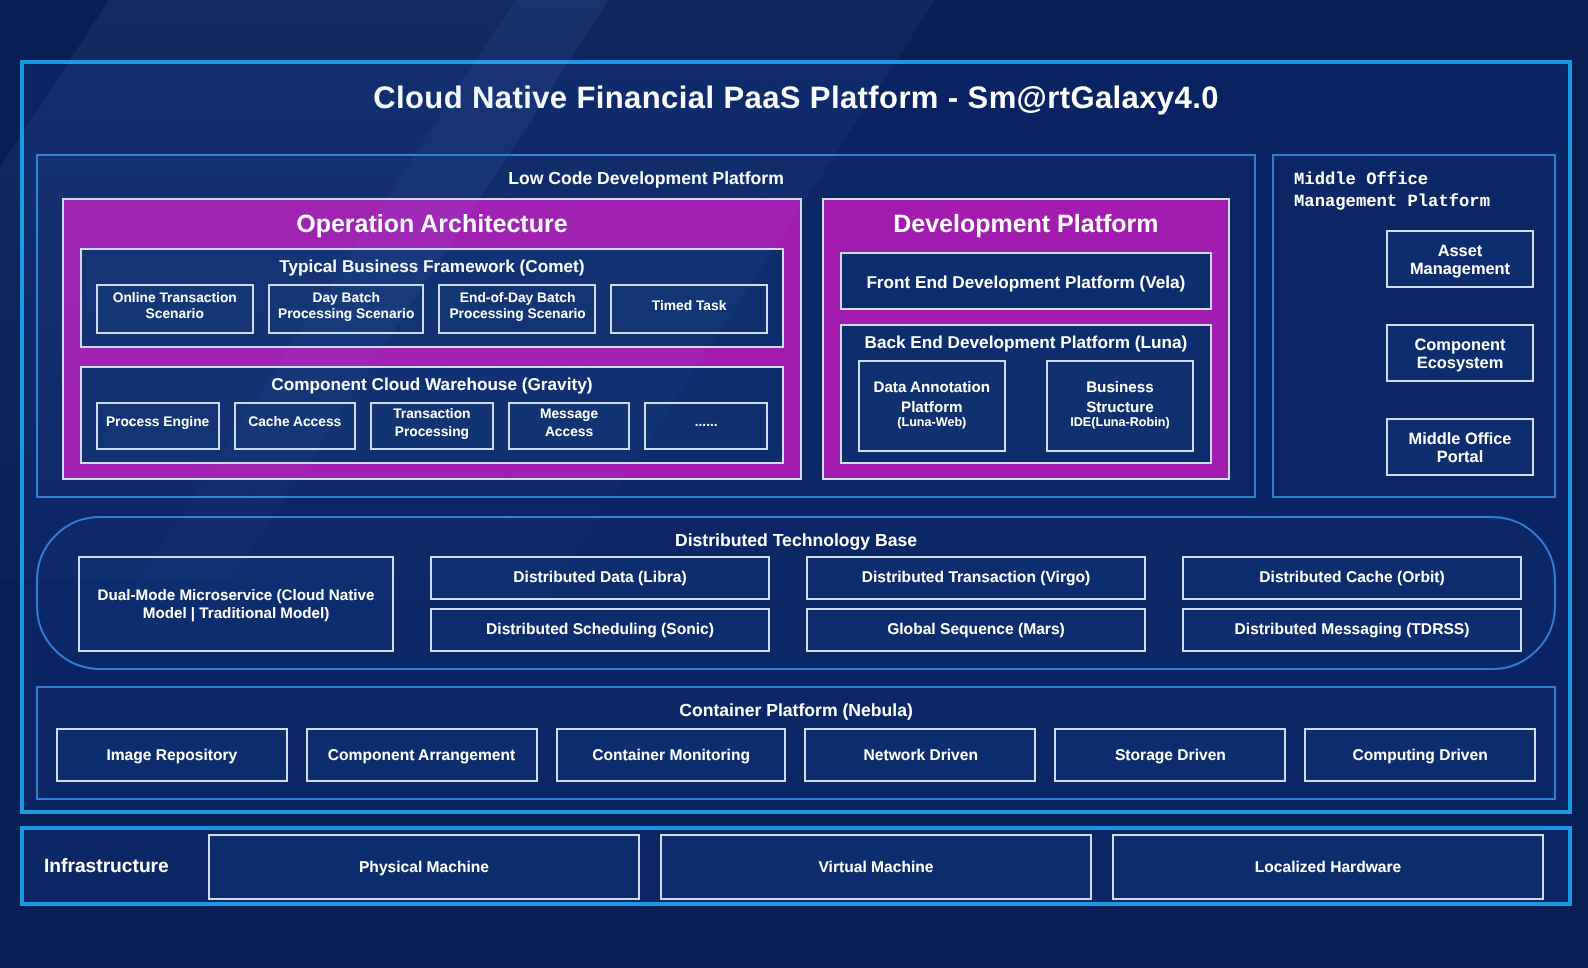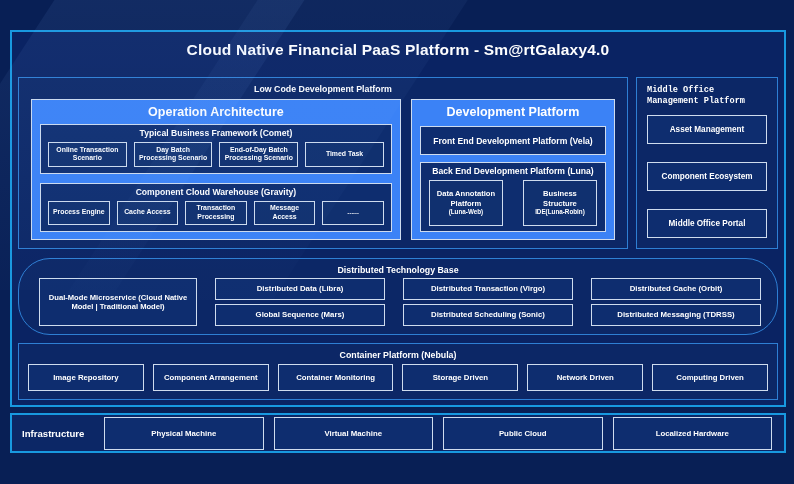--- a/index.html
+++ b/index.html
@@ -33,21 +33,21 @@
 
   .section {
     position:relative; border:1px solid #2e7fd4; background:#0c2766;
   }
   .section-label { text-align:center; font-size:8.8px; padding-top:6px; }
 
   
   .low-code { flex:1 1 auto; display:flex; flex-direction:column; }
   .low-code-body { flex:1; display:flex; gap:10px; padding:5px 12px 8px 12px; }
 
-  .panel { border:1px solid #cfdcee; background:#3b82f6; display:flex; flex-direction:column; }
+  .panel { border:1px solid #cfdcee; background:#a21caf; display:flex; flex-direction:column; }
   .panel-header { text-align:center; font-size:12.5px; padding:5px 0 3px 0; }
 
   .operation { flex:1.82; }
   .development { flex:1; }
 
   .sub-box {
     border:1px solid #cfdcee; background:#0e2d6f;
     margin:2px 8px 7px 8px; flex:1; display:flex; flex-direction:column;
   }
   .sub-box-label { text-align:center; font-size:8.6px; padding:3px 2px 2px 2px; }
@@ -75,21 +75,21 @@
   }
   .backend-node .l1 { font-size:7.6px; line-height:1.25; }
   .backend-node .l2 { font-size:6.3px; line-height:1.3; }
 
   
   .middle-office { width:142px; flex:0 0 142px; padding:7px 10px 10px 10px; display:flex; flex-direction:column; }
   .mo-label { font-size:8.6px; line-height:1.3; text-align:left;font-family:Liberation Mono, monospace; }
   .mo-boxes { flex:1; display:flex; flex-direction:column; justify-content:space-between; margin-top:8px; }
   .mo-node {
     height:29px; border:1px solid #cfdcee; background:#0e2d6f;
-    display:flex; align-items:center; justify-content:center; font-size:8.2px; text-align:center;
+    display:flex; align-items:center; justify-content:center; font-size:8.2px; text-align:center;margin-left:46px;
   }
 
   
   .distributed { position:absolute; left:6px; right:6px; top:226px; height:77px;border-radius:32px; }
   .dist-grid {
     display:grid; grid-template-columns:158px 1fr 1fr 1fr;
     grid-template-rows:22px 22px; column-gap:18px; row-gap:4px;
     padding:3px 16px 0 20px;
   }
   .dist-node {
@@ -194,39 +194,38 @@
 
     </div>
 
     <div class="section distributed">
       <div class="section-label">Distributed Technology Base</div>
       <div class="dist-grid">
         <div class="dist-node tall">Dual-Mode Microservice (Cloud Native Model | Traditional Model)</div>
         <div class="dist-node">Distributed Data (Libra)</div>
         <div class="dist-node">Distributed Transaction (Virgo)</div>
         <div class="dist-node">Distributed Cache (Orbit)</div>
+        <div class="dist-node">Distributed Scheduling (Sonic)</div>
         <div class="dist-node">Global Sequence (Mars)</div>
-        <div class="dist-node">Distributed Scheduling (Sonic)</div>
         <div class="dist-node">Distributed Messaging (TDRSS)</div>
       </div>
     </div>
 
     <div class="section container-platform">
       <div class="section-label">Container Platform (Nebula)</div>
       <div class="cp-row">
         <div class="cp-node">Image Repository</div>
         <div class="cp-node">Component Arrangement</div>
         <div class="cp-node">Container Monitoring</div>
+        <div class="cp-node">Network Driven</div>
         <div class="cp-node">Storage Driven</div>
-        <div class="cp-node">Network Driven</div>
         <div class="cp-node">Computing Driven</div>
       </div>
     </div>
   </div>
 
   <div class="infrastructure">
     <div class="infra-label">Infrastructure</div>
     <div class="infra-node">Physical Machine</div>
     <div class="infra-node">Virtual Machine</div>
-    <div class="infra-node">Public Cloud</div>
     <div class="infra-node">Localized Hardware</div>
   </div>
 </div>
 
 </body></html>

